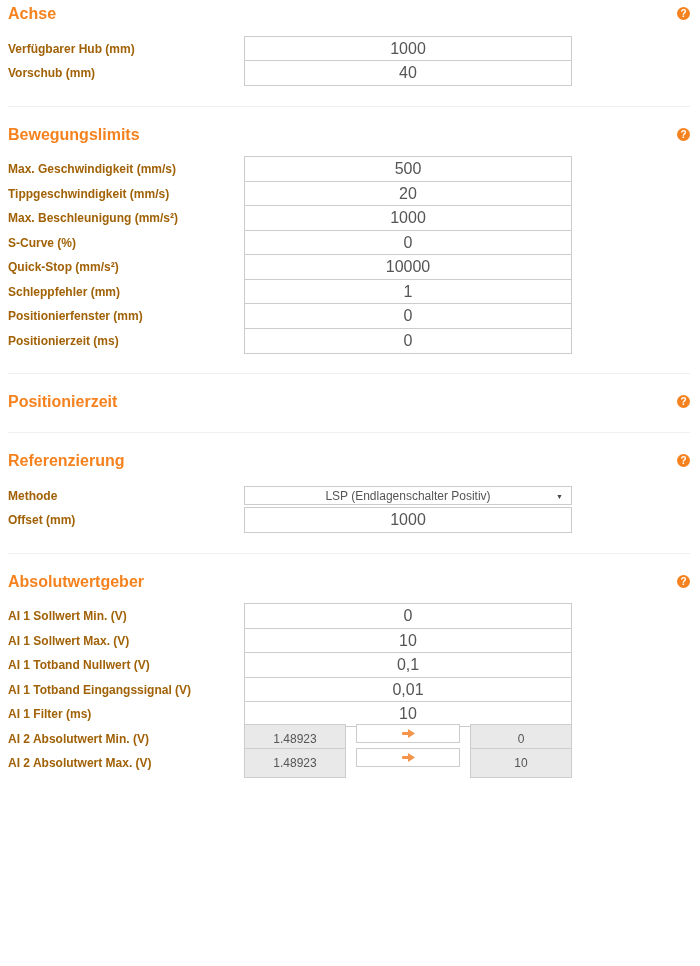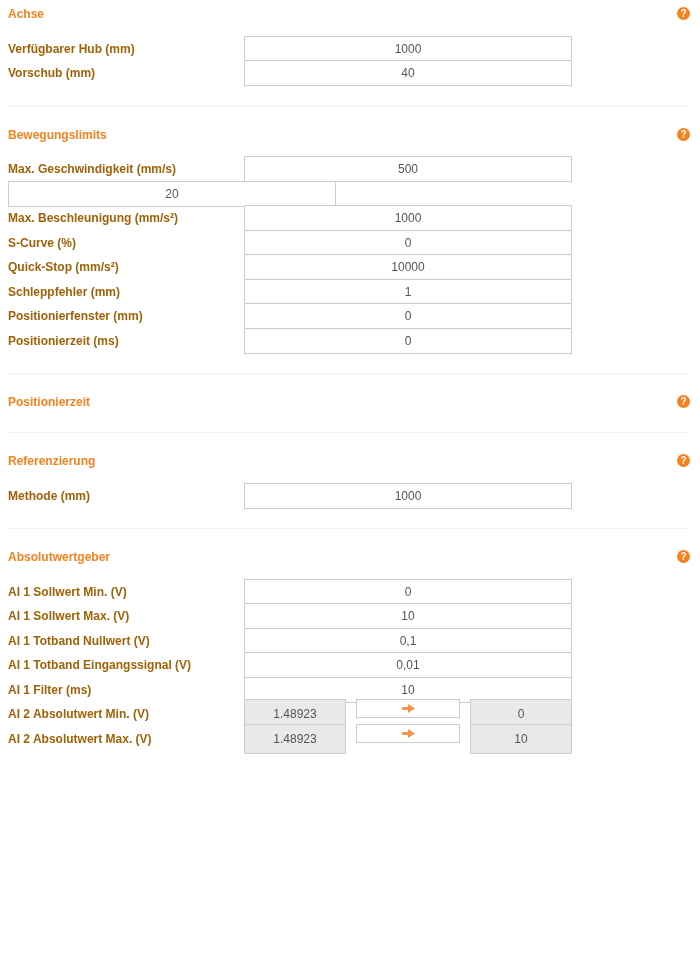--- a/index.html
+++ b/index.html
@@ -10,42 +10,42 @@
     font-family: "Liberation Sans", sans-serif;
   }
   .page { width: 700px; padding: 0 10px 40px 8px; }
 
   .section-head {
     display: flex; justify-content: space-between; align-items: flex-start;
     margin-bottom: 18px;
   }
   .section.first .section-head { padding-top: 7px; }
   .section-title {
-    margin: 0; font-size: 12px; font-weight: bold; color: #f5821e;
+    margin: 0; font-size: 16px; font-weight: bold; color: #f5821e;
     line-height: 14px;
   }
   .help-icon {
     width: 13px; height: 13px; border-radius: 50%;
     background: #f5821e; color: #ffffff;
     font-size: 10px; font-weight: bold; line-height: 13px;
     display: flex; align-items: center; justify-content: center;
     cursor: pointer; user-select: none; flex: 0 0 auto;
   }
 
   .row { display: flex; align-items: center; height: 19px; margin-bottom: 5.5px; }
   .row-label {
     width: 236px; flex: 0 0 236px;
     font-size: 12px; font-weight: bold; color: #a16207;
     white-space: nowrap; overflow: hidden;
   }
 
   .field-input {
     width: 328px; height: 19px;
     border: 1px solid #cccccc; background: #ffffff;
-    text-align: center; font-size: 12px; color: #555555;
+    text-align: center; font-size: 16px; color: #555555;
     font-family: "Liberation Sans", sans-serif; padding: 12px; outline: none;
   }
 
   .select-wrap {
     width: 328px; height: 19px; position: relative;
     border: 1px solid #cccccc; background: #ffffff;
     display: flex; align-items: center; justify-content: center;
     cursor: pointer;
   }
   .select-value { font-size: 12px; color: #555555; }
@@ -101,20 +101,21 @@
       <h2 class="section-title">Bewegungslimits</h2>
       <span class="help-icon">?</span>
     </div>
     <div class="rows">
   <div class="row">
     <label class="row-label">Max. Geschwindigkeit (mm/s)</label>
     <input type="text" class="field-input" value="500" style="">
   </div>
 
   <div class="row">
+    <label class="row-label">Tippgeschwindigkeit (mm/s)</label>
     <input type="text" class="field-input" value="20" style="">
   </div>
 
   <div class="row">
     <label class="row-label">Max. Beschleunigung (mm/s²)</label>
     <input type="text" class="field-input" value="1000" style="">
   </div>
 
   <div class="row">
     <label class="row-label">S-Curve (%)</label>
@@ -149,23 +150,30 @@
       <span class="help-icon">?</span>
     </div>
   </div>
 <div class="divider"></div>
   <div class="section">
     <div class="section-head">
       <h2 class="section-title">Referenzierung</h2>
       <span class="help-icon">?</span>
     </div>
     <div class="rows">
-
-  <div class="row">
-    <label class="row-label">Methode (mm)</label>
+  <div class="row">
+    <label class="row-label">Methode</label>
+    <div class="select-wrap">
+      <span class="select-value">LSP (Endlagenschalter Positiv)</span>
+      <span class="select-caret">▼</span>
+    </div>
+  </div>
+
+  <div class="row">
+    <label class="row-label">Offset (mm)</label>
     <input type="text" class="field-input" value="1000" style="">
   </div>
 </div>
   </div>
 <div class="divider"></div>
   <div class="section">
     <div class="section-head">
       <h2 class="section-title">Absolutwertgeber</h2>
       <span class="help-icon">?</span>
     </div>

